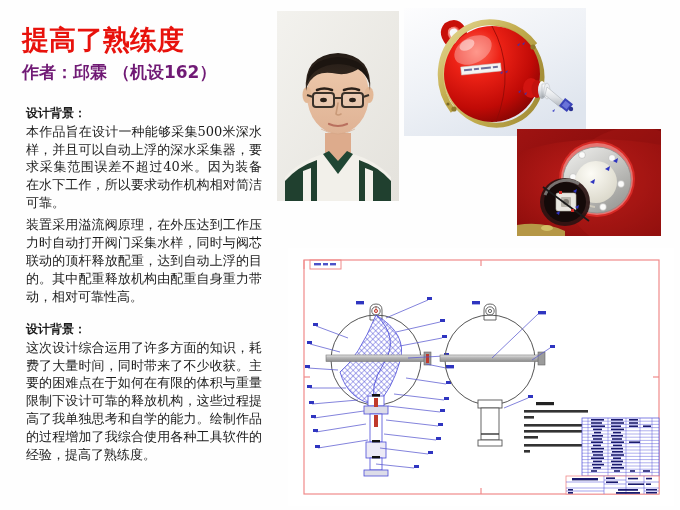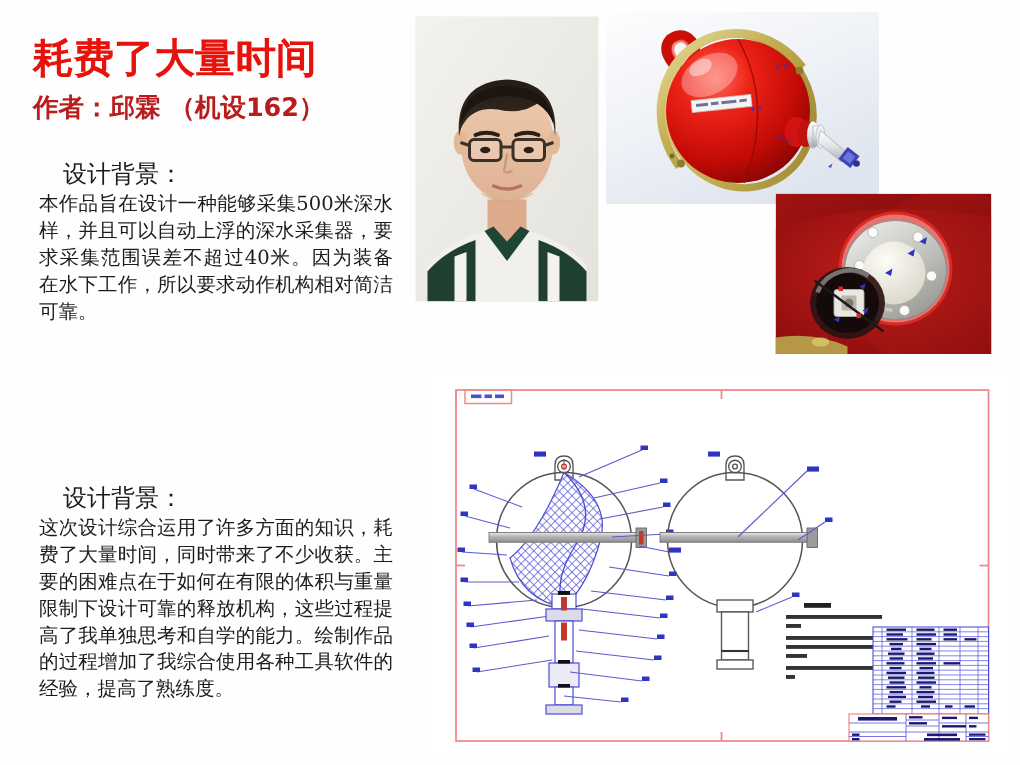--- a/index.html
+++ b/index.html
@@ -18,28 +18,28 @@
   .poster-title{
     position:absolute;left:22px;top:26px;
     font-family:"DejaVu Sans","Liberation Sans",sans-serif;
     font-weight:bold;font-size:27px;line-height:1;
     color:#e8120c;letter-spacing:0px;white-space:nowrap;
   }
   .poster-author{
     position:absolute;left:22px;top:62px;
     font-family:"DejaVu Sans","Liberation Sans",sans-serif;
     font-weight:bold;font-size:17px;line-height:1.2;
-    color:#b91c1c;white-space:nowrap;
+    color:#701a75;white-space:nowrap;
   }
 
   .section{position:absolute;left:26px;width:236px;}
   .sec-head{
     font-family:"DejaVu Sans","Liberation Sans",sans-serif;
-    font-weight:normal;font-size:16px;color:#1a1a1a;
-    margin:0 0 1px 16px;line-height:1.3;
+    font-weight:bold;font-size:12px;color:#1a1a1a;
+    margin:0 0 1px 0;line-height:1.3;
   }
   .sec-body{
     font-family:"DejaVu Serif","Liberation Serif",serif;
     font-size:13px;color:#1c1c1c;line-height:1.38;
     text-align:justify;text-justify:inter-ideograph;
     margin:0;
   }
   #sec-bg{top:106px;}
   #sec-pr{top:216px;}
   #sec-th{top:322px;}
@@ -75,30 +75,31 @@
   .sr-only{position:absolute;width:1px;height:1px;overflow:hidden;
     clip:rect(0 0 0 0);white-space:nowrap;}
 </style>
 </head>
 <body>
 
 <div class="poster">
 
   <div class="left-col">
 
-    <div class="poster-title">耗费了大量时间</div>
+    <div class="poster-title">提高了熟练度</div>
 
     <div class="poster-author">作者：邱霖   （机设162）</div>
 
     <div class="section" id="sec-bg">
       <div class="sec-head">设计背景：</div>
       <div class="sec-body">本作品旨在设计一种能够采集500米深水样，并且可以自动上浮的深水采集器，要求采集范围误差不超过40米。因为装备在水下工作，所以要求动作机构相对简洁可靠。</div>
     </div>
 
     <div class="section" id="sec-pr">
+      <div class="sec-body">装置采用溢流阀原理，在外压达到工作压力时自动打开阀门采集水样，同时与阀芯联动的顶杆释放配重，达到自动上浮的目的。其中配重释放机构由配重自身重力带动，相对可靠性高。</div>
     </div>
 
     <div class="section" id="sec-th">
       <div class="sec-head">设计背景：</div>
       <div class="sec-body">这次设计综合运用了许多方面的知识，耗费了大量时间，同时带来了不少收获。主要的困难点在于如何在有限的体积与重量限制下设计可靠的释放机构，这些过程提高了我单独思考和自学的能力。绘制作品的过程增加了我综合使用各种工具软件的经验，提高了熟练度。</div>
     </div>
   </div>
 
   <div class="portrait">
     <span class="sr-only">证件照</span>

